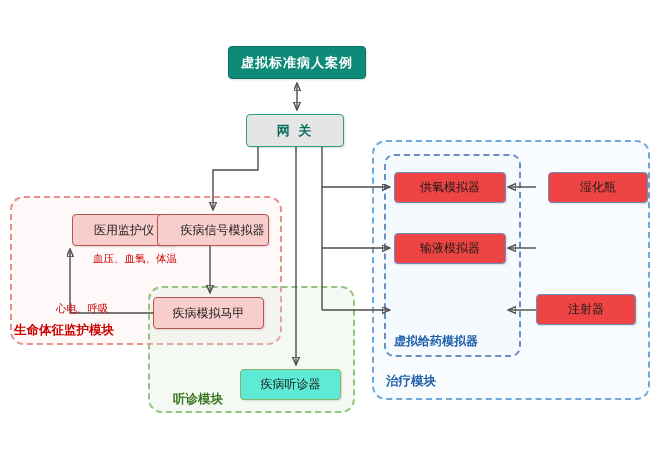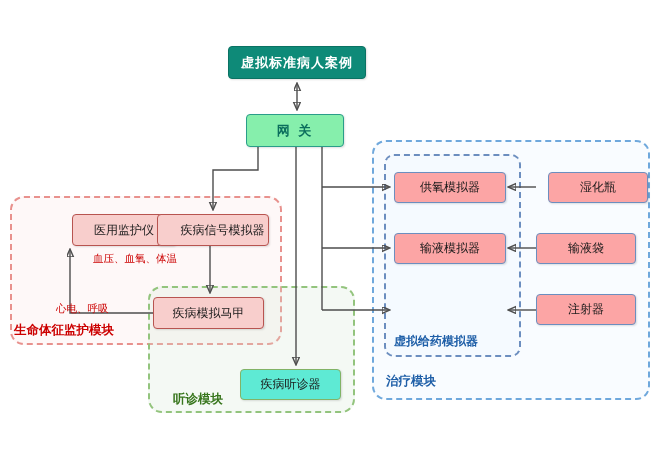--- a/index.html
+++ b/index.html
@@ -15,24 +15,24 @@
 
   
   svg.arrows{position:absolute;left:0;top:0;z-index:2;pointer-events:none;}
   svg.arrows path, svg.arrows line{stroke:#4d4d4d;stroke-width:1.4;fill:none;}
 
   
   .node{position:absolute;box-sizing:border-box;display:flex;align-items:center;justify-content:center;
         font-size:12px;color:#1a1a1a;border-radius:4px;z-index:3;text-align:center;
         box-shadow:1px 1px 2px rgba(0,0,0,0.12);}
   .teal{background:#0e8a78;color:#ffffff;font-weight:bold;font-size:13px;letter-spacing:1px;border:1px solid #0a7263;}
-  .mint{background:#86efac;border:1.5px solid #2a9d8a;color:#0b6e5d;font-weight:bold;font-size:13px;letter-spacing:2px;}
+  .mint{background:#e5e5e5;border:1.5px solid #2a9d8a;color:#0b6e5d;font-weight:bold;font-size:13px;letter-spacing:2px;}
   .pink{background:#f8cecc;border:1.5px solid #b85450;}
   .greenbox{background:#5eead4;border:1.5px solid #82b366;}
-  .bluebox{background:#fca5a5;border:1.5px solid #6c8ebf;}
+  .bluebox{background:#ef4444;border:1.5px solid #6c8ebf;}
 
   #patient-case{left:228px;top:46px;width:138px;height:33px;}
   #gateway{left:246px;top:114px;width:98px;height:33px;}
   #monitor{left:28px;top:214px;width:104px;height:32px;margin-left:44px;}
   #signal-sim{left:157px;top:214px;width:112px;height:32px;padding-left:19px;}
   #vest{left:153px;top:297px;width:111px;height:32px;}
   #stethoscope{left:240px;top:369px;width:101px;height:31px;}
   #oxygen-sim{left:394px;top:172px;width:112px;height:31px;}
   #infusion-sim{left:394px;top:233px;width:112px;height:31px;}
   #injection-sim{left:394px;top:294px;width:112px;height:31px;}
@@ -84,21 +84,20 @@
 
   <div class="node teal" id="patient-case">虚拟标准病人案例</div>
   <div class="node mint" id="gateway">网 关</div>
   <div class="node pink" id="monitor">医用监护仪</div>
   <div class="node pink" id="signal-sim">疾病信号模拟器</div>
   <div class="node pink" id="vest">疾病模拟马甲</div>
   <div class="node greenbox" id="stethoscope">疾病听诊器</div>
   <div class="node bluebox" id="oxygen-sim">供氧模拟器</div>
   <div class="node bluebox" id="infusion-sim">输液模拟器</div>
   <div class="node bluebox" id="humidifier">湿化瓶</div>
-  <div class="node bluebox" id="iv-bag">输液袋</div>
   <div class="node bluebox" id="syringe">注射器</div>
 
   <div class="module-label" id="lbl-vitals">生命体征监护模块</div>
   <div class="module-label" id="lbl-auscultation">听诊模块</div>
   <div class="module-label" id="lbl-treatment">治疗模块</div>
   <div class="module-label" id="lbl-drug">虚拟给药模拟器</div>
 
   <div class="annotation" id="ann-bp">血压、血氧、体温</div>
   <div class="annotation" id="ann-ecg">心电、呼吸</div>
 

